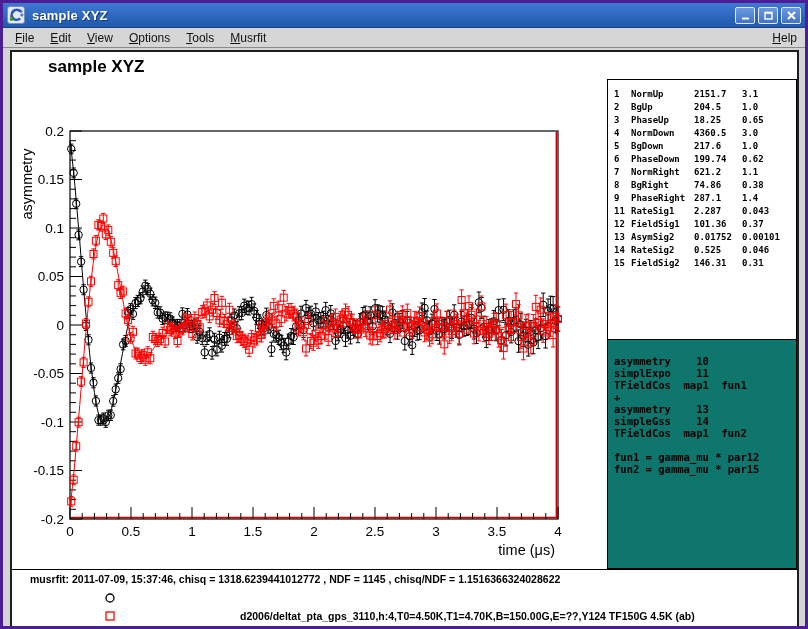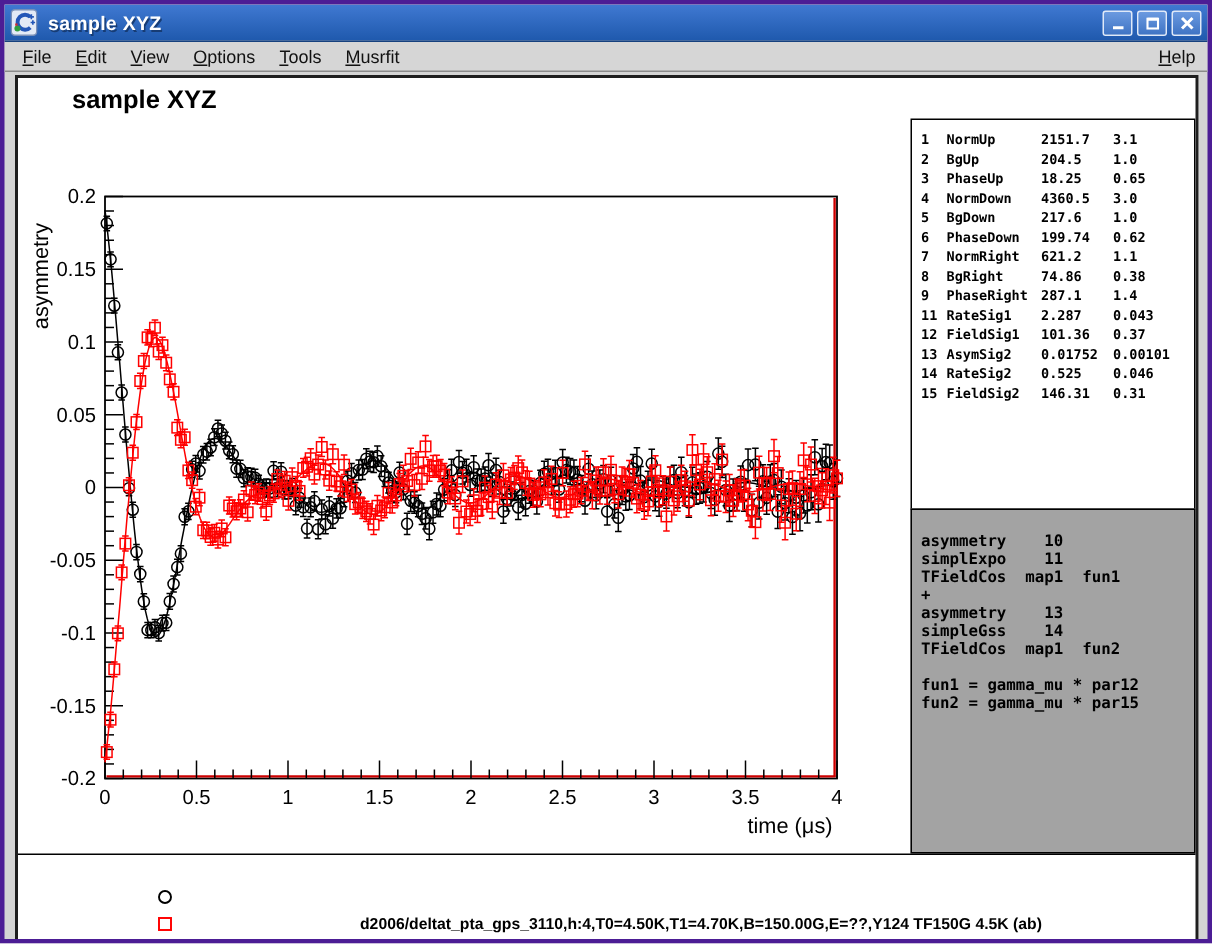--- a/index.html
+++ b/index.html
@@ -49,21 +49,21 @@
   svg.plot{position:absolute;left:0;top:0;}
   .param-box{
     position:absolute;left:595px;top:27px;width:190px;height:261px;
     border:1px solid #000;background:#fff;
     padding:8px 0 0 6px;
     font-family:"DejaVu Sans Mono",monospace;font-size:9px;font-weight:bold;color:#000;
   }
   .param-row{display:grid;grid-template-columns:17px 63px 48px 1fr;height:13px;line-height:13px;white-space:nowrap;}
   .theory-box{
     position:absolute;left:595px;top:287px;width:190px;height:230px;
-    border:1px solid #000;background:#a3a3a3;
+    border:1px solid #000;background:#0f766e;
   }
   .theory-box pre{
     margin:15px 0 0 6px;
     font-family:"DejaVu Sans Mono",monospace;font-size:10.5px;font-weight:bold;
     line-height:12px;color:#000;
   }
   .divider{position:absolute;left:0;top:517px;width:100%;height:1px;background:#000;}
   .stats-line{
     position:absolute;left:18px;top:521px;width:760px;
     font-size:10.5px;font-weight:bold;color:#000;white-space:nowrap;
@@ -1130,20 +1130,21 @@
 asymmetry    13
 simpleGss    14
 TFieldCos  map1  fun2
 
 fun1 = gamma_mu * par12
 fun2 = gamma_mu * par15</pre>
     </div>
 
     <div class="divider"></div>
 
+    <div class="stats-line">musrfit: 2011-07-09, 15:37:46, chisq = 1318.6239441012772 , NDF = 1145 , chisq/NDF = 1.1516366324028622</div>
 
     <div>
         <div class="legend-row" style="top: 539px;">
           <svg width="12" height="12" class="lg-marker">
             <circle cx="6" cy="6" r="4" fill="none" stroke="#000000" stroke-width="1.3"></circle>
           </svg>
         </div>
         <div class="legend-row" style="top: 557px;">
           <svg width="12" height="12" class="lg-marker">
             <rect x="2" y="2" width="8" height="8" fill="none" stroke="#ff0000" stroke-width="1.3"></rect>

